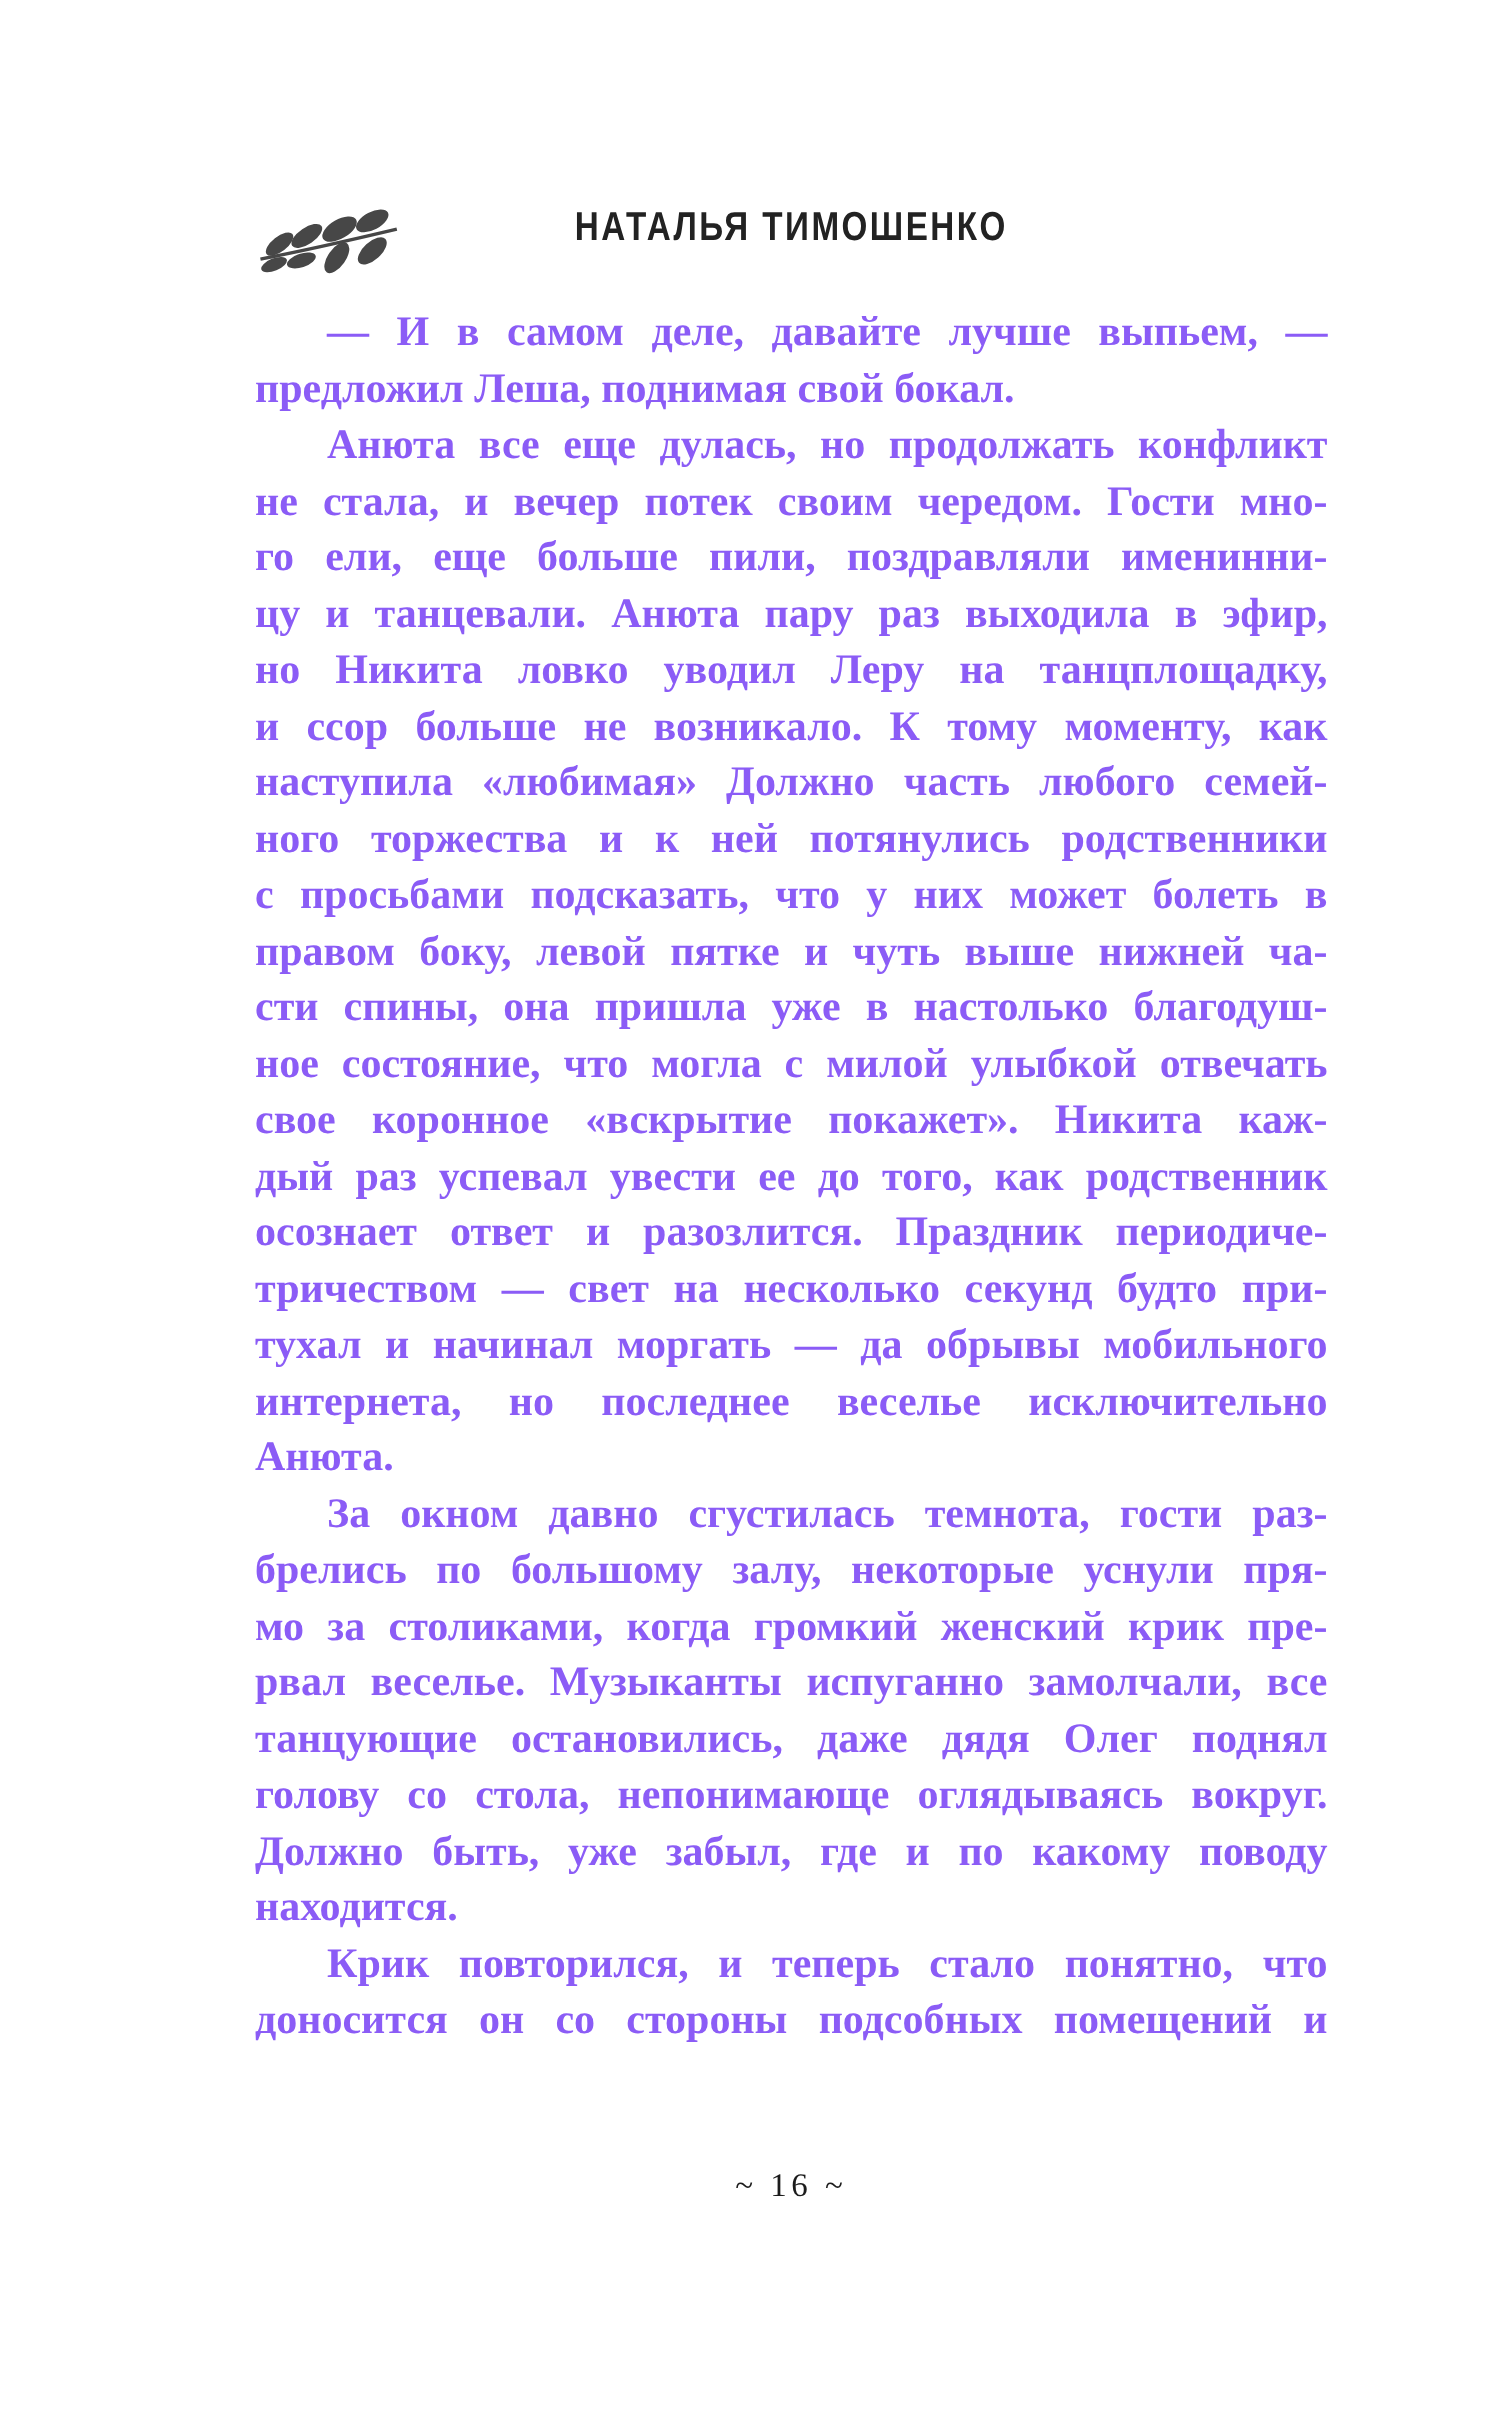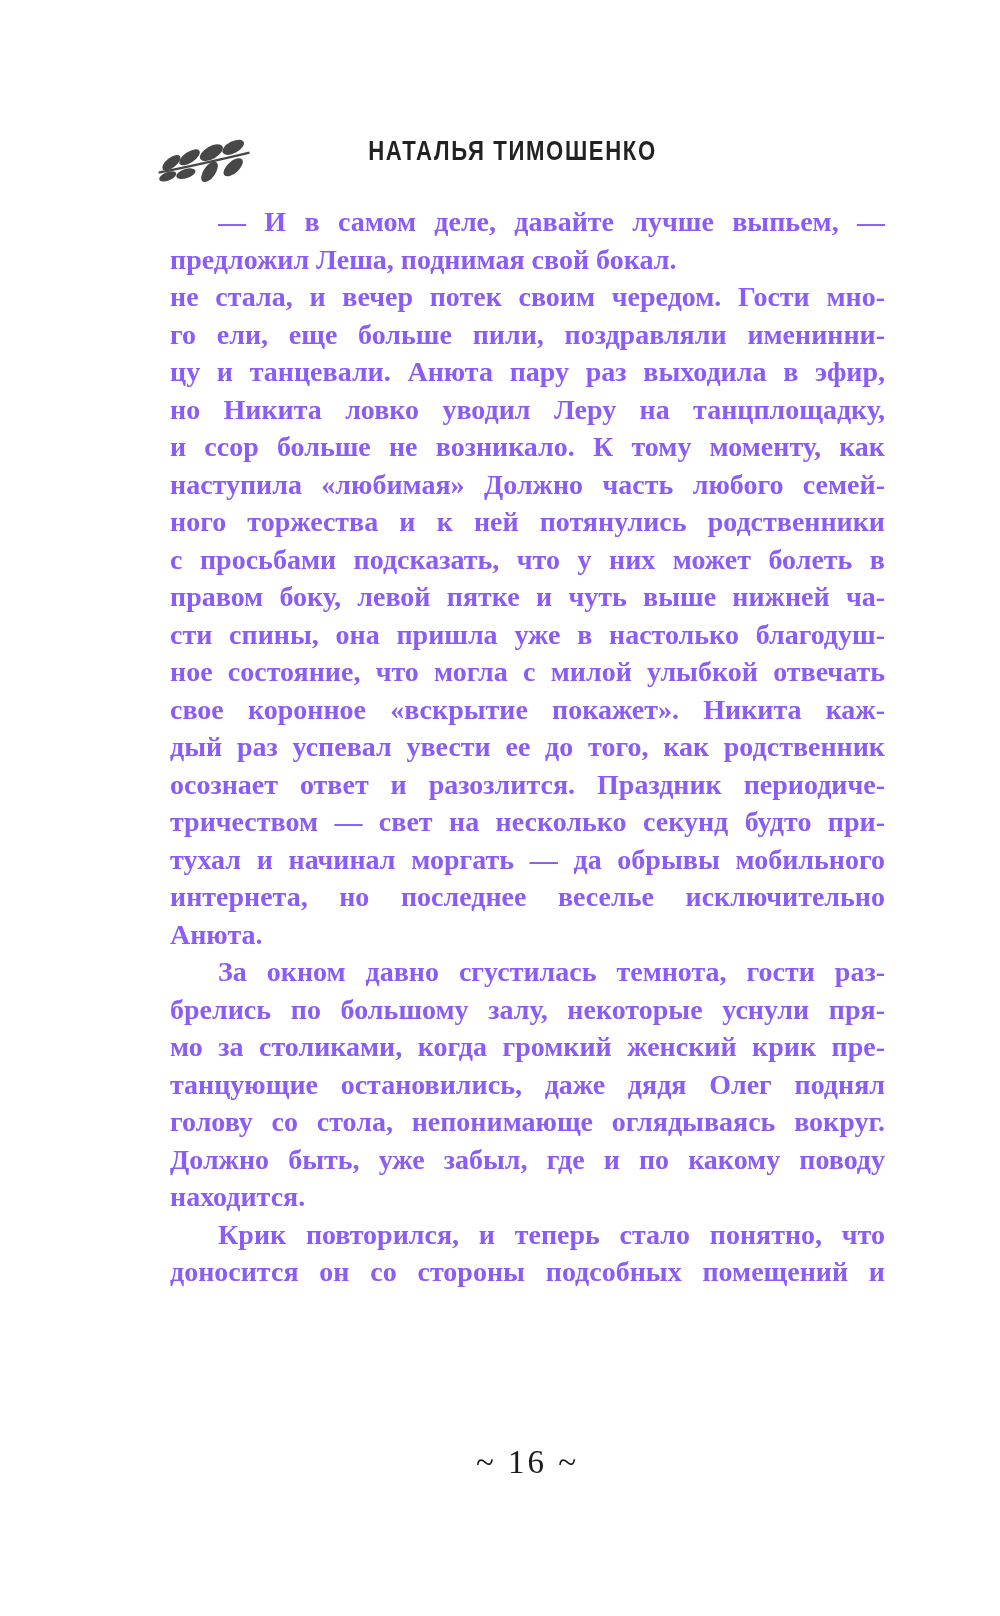--- a/index.html
+++ b/index.html
@@ -10,21 +10,21 @@
     height: 1616px;
     margin: 0 auto;
     background: #ffffff;
     font-family: "Liberation Serif", serif;
     color: #1c1c1c;
     overflow: hidden;
   }
   
   .header {
     position: absolute;
-    left: 155px;
+    left: 170px;
     top: 126px;
     width: 715px;
     height: 60px;
   }
   .ornament {
     position: absolute;
     left: 0px;
     top: 6px;
     width: 100px;
     height: 56px;
@@ -59,21 +59,21 @@
   .jl { text-align-last: justify; }
   .ll { text-align-last: left; }
   .fi { text-indent: 48px; }
   
   .footer {
     position: absolute;
     left: 170px;
     top: 1444px;
     width: 715px;
     text-align: center;
-    font-size: 33px;
+    font-size: 22px;
     letter-spacing: 3px;
     color: #1c1c1c;
   }
 </style>
 </head>
 <body>
 
 <div class="page">
 
   <div class="header">
@@ -91,20 +91,21 @@
           <ellipse cx="86" cy="38" rx="13" ry="6.5" transform="rotate(-42 86 38)"></ellipse>
         </g>
       </svg>
     </span>
     <div class="author">НАТАЛЬЯ ТИМОШЕНКО</div>
   </div>
 
   <div class="body-text" id="body-container">
       <div class="line jl fi">— И в самом деле, давайте лучше выпьем, —</div>
       <div class="line ll">предложил Леша, поднимая свой бокал.</div>
+      <div class="line jl fi">Анюта все еще дулась, но продолжать конфликт</div>
       <div class="line jl">не стала, и вечер потек своим чередом. Гости мно-</div>
       <div class="line jl">го ели, еще больше пили, поздравляли именинни-</div>
       <div class="line jl">цу и танцевали. Анюта пару раз выходила в эфир,</div>
       <div class="line jl">но Никита ловко уводил Леру на танцплощадку,</div>
       <div class="line jl">и ссор больше не возникало. К тому моменту, как</div>
       <div class="line jl">наступила «любимая» Должно часть любого семей-</div>
       <div class="line jl">ного торжества и к ней потянулись родственники</div>
       <div class="line jl">с просьбами подсказать, что у них может болеть в</div>
       <div class="line jl">правом боку, левой пятке и чуть выше нижней ча-</div>
       <div class="line jl">сти спины, она пришла уже в настолько благодуш-</div>
@@ -112,20 +113,21 @@
       <div class="line jl">свое коронное «вскрытие покажет». Никита каж-</div>
       <div class="line jl">дый раз успевал увести ее до того, как родственник</div>
       <div class="line jl">осознает ответ и разозлится. Праздник периодиче-</div>
       <div class="line jl">тричеством — свет на несколько секунд будто при-</div>
       <div class="line jl">тухал и начинал моргать — да обрывы мобильного</div>
       <div class="line jl">интернета, но последнее веселье исключительно</div>
       <div class="line ll">Анюта.</div>
       <div class="line jl fi">За окном давно сгустилась темнота, гости раз-</div>
       <div class="line jl">брелись по большому залу, некоторые уснули пря-</div>
       <div class="line jl">мо за столиками, когда громкий женский крик пре-</div>
+      <div class="line jl">рвал веселье. Музыканты испуганно замолчали, все</div>
       <div class="line jl">танцующие остановились, даже дядя Олег поднял</div>
       <div class="line jl">голову со стола, непонимающе оглядываясь вокруг.</div>
       <div class="line jl">Должно быть, уже забыл, где и по какому поводу</div>
       <div class="line ll">находится.</div>
       <div class="line jl fi">Крик повторился, и теперь стало понятно, что</div>
       <div class="line jl">доносится он со стороны подсобных помещений и</div>
     </div>
 
   <div class="footer">~ 16 ~</div>
 

